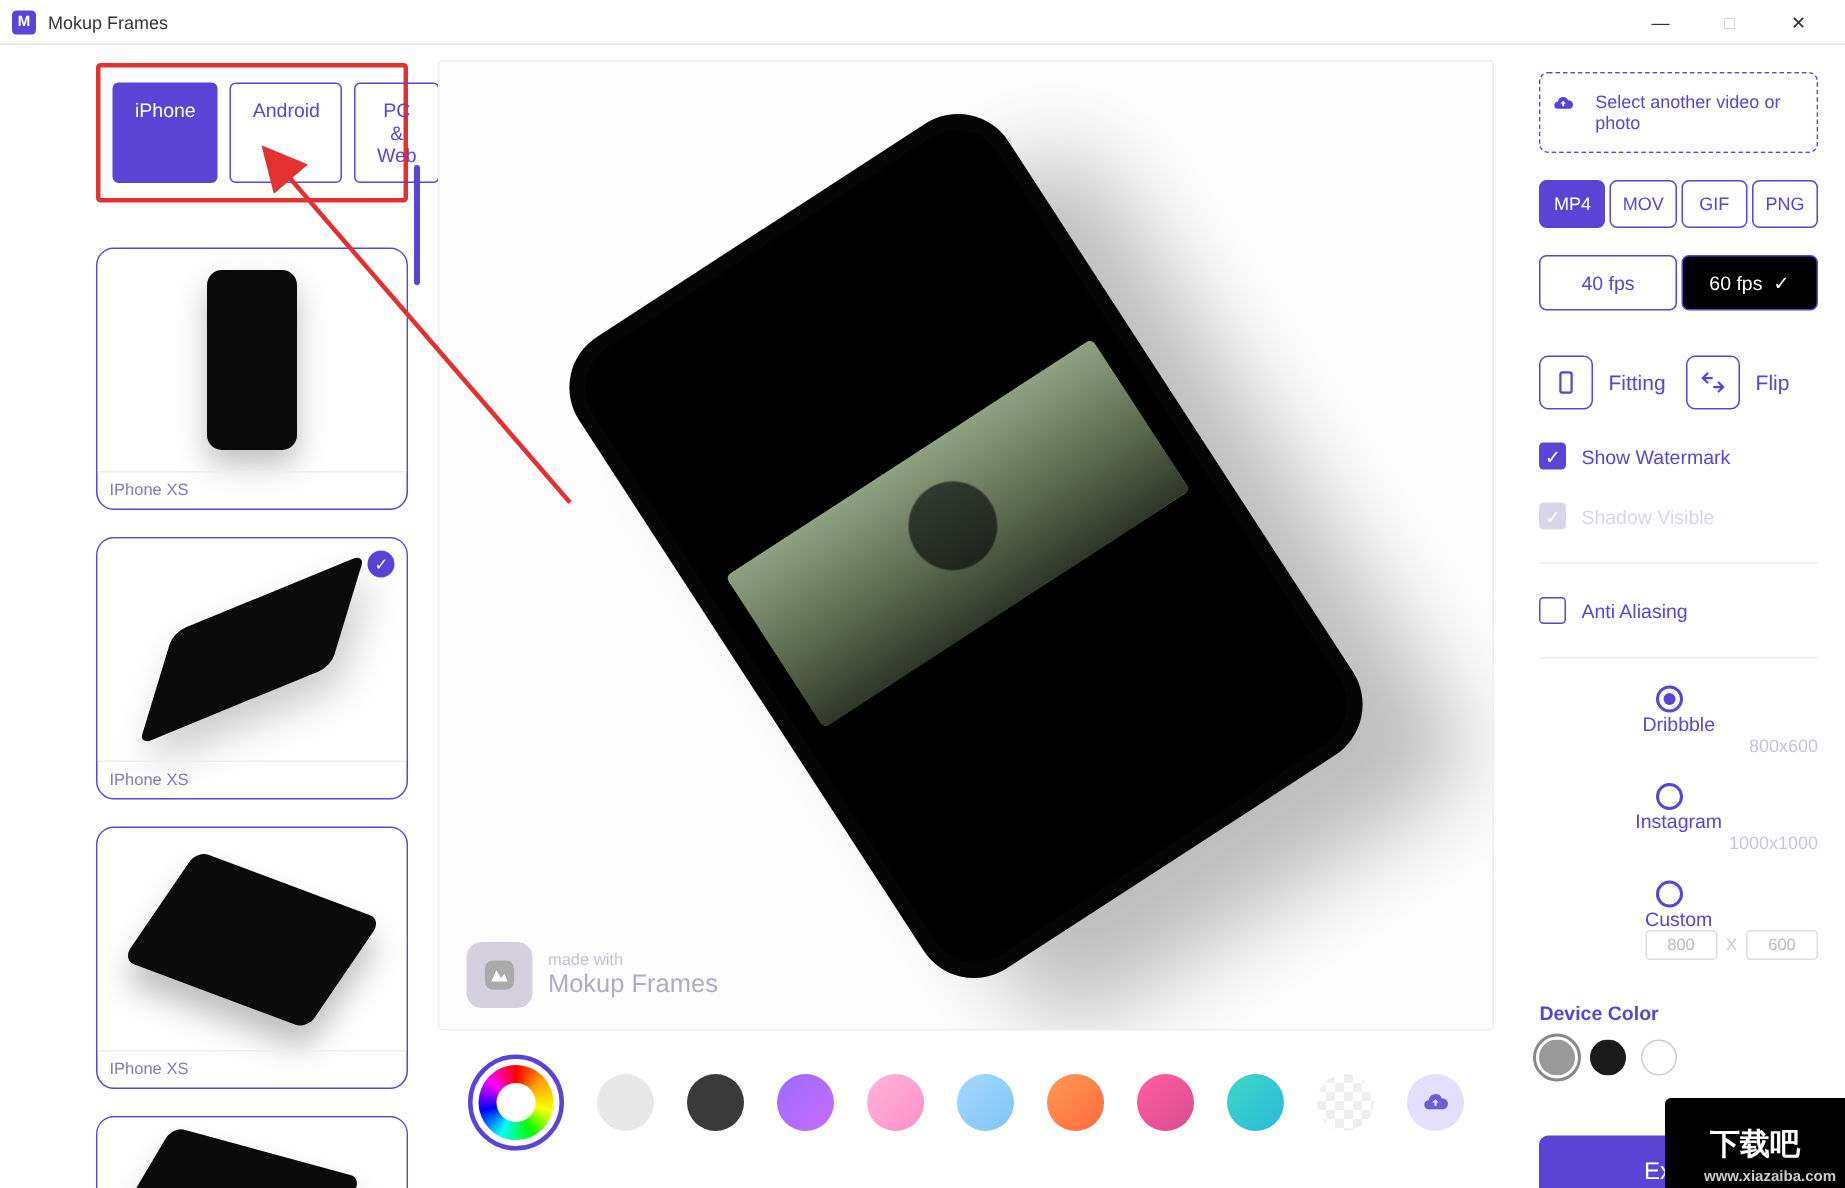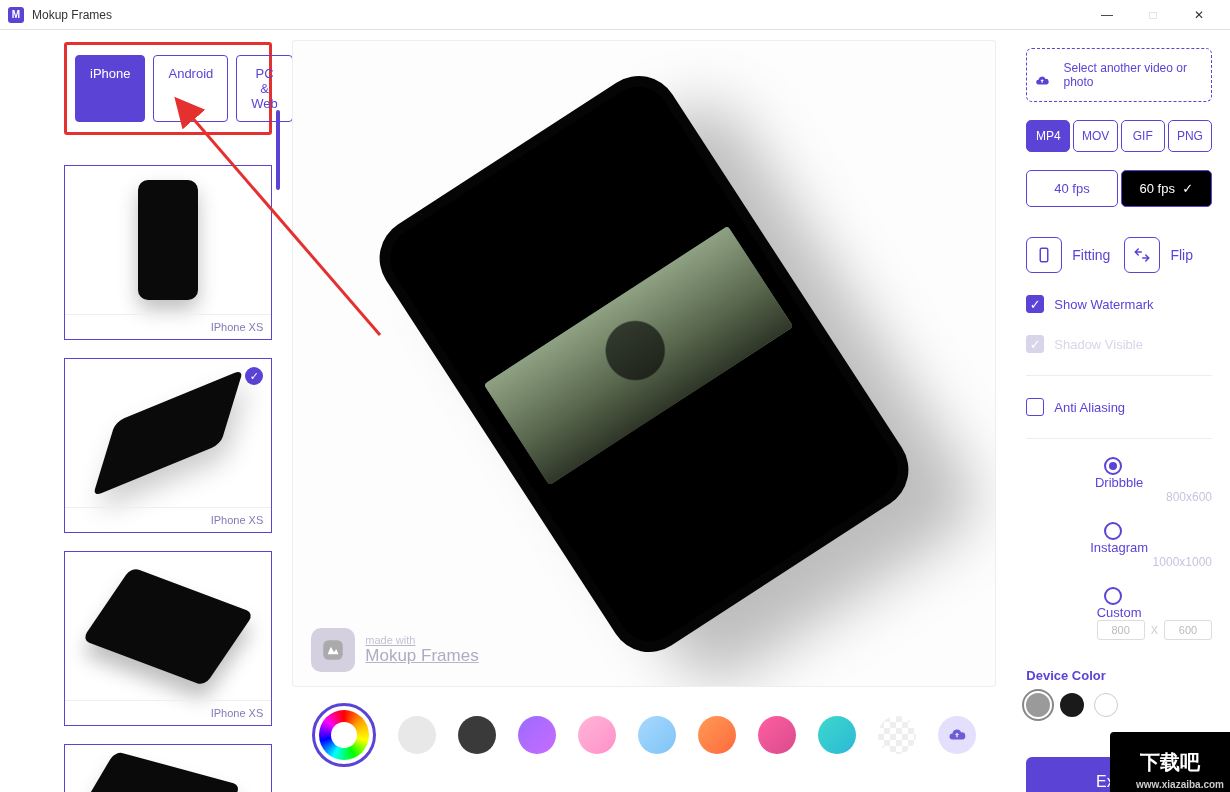--- a/index.html
+++ b/index.html
@@ -9,51 +9,51 @@
   .titlebar .title { font-size: 12px; color: #333; }
   .titlebar .wincontrols { margin-left: auto; display: flex; }
   .titlebar .wincontrols div { width: 46px; height: 30px; display: flex; align-items: center; justify-content: center; color: #333; font-size: 12px; }
   .main { display: flex; height: calc(100% - 30px); }
   
   .sidebar { width: 280px; padding: 12px 20px 0 20px; overflow: hidden; position: relative; margin-left: 44px;}
   .tabs-red-box { border: 3px solid #e53030; border-radius: 3px; padding: 10px 8px; display: flex; gap: 8px; }
   .tab { border: 1px solid #5b43d6; border-radius: 4px; padding: 10px 14px; font-size: 13px; color: #5b43d6; cursor: pointer; flex:1; text-align:center;}
   .tab.active { background: #5b43d6; color: #fff; }
   .thumb-list { margin-top: 30px; display: flex; flex-direction: column; gap: 18px; }
-  .thumb { border: 1px solid #5b43d6; border-radius: 0; height: 175px; position: relative; overflow:hidden;text-align:right;}
+  .thumb { border: 1px solid #5b43d6; border-radius: 12px; height: 175px; position: relative; overflow:hidden;}
   .thumb-body { height: 148px; display:flex; align-items:center; justify-content:center; background:#fff;}
   .thumb-label { position:absolute; bottom:0; left:0; right:0; padding: 6px 8px; font-size: 11px; color: #8478b8; border-top:1px solid #eee;}
   .thumb .check { position:absolute; top:8px; right:8px; width:18px;height:18px;border-radius:50%;background:#5b43d6;display:flex;align-items:center;justify-content:center;color:#fff;font-size:11px;}
   
   .phone-front { width:60px;height:120px;background:#0a0a0a;border-radius:10px;box-shadow:0 10px 20px rgba(0,0,0,0.25);}
   .phone-angle { width:120px;height:80px;background:#0a0a0a;border-radius:8px;transform:skew(-25deg,-15deg) rotate(-10deg);box-shadow:10px 20px 25px rgba(0,0,0,0.2);}
   .phone-flat { width:130px;height:75px;background:#0a0a0a;border-radius:8px;transform:skew(-30deg,15deg) rotate(5deg);box-shadow:8px 12px 18px rgba(0,0,0,0.25);}
   
   .canvas { flex: 1; padding: 10px 12px 10px 0; display:flex;flex-direction:column; position:relative;}
   .preview { flex:1; background: #fdfdfd ; border:1px solid #eee; border-radius:3px; position:relative; overflow:hidden; display:flex;align-items:center;justify-content:center;}
   .preview-phone { width:340px;height:500px; transform: rotate(-28deg) skew(5deg,-5deg); border-radius:40px; background:#050505; box-shadow: 40px 60px 60px rgba(0,0,0,0.25); position:relative; }
   .preview-phone::before { content:""; position:absolute; inset:10px; border-radius:32px; background:#000;}
   .preview-screen { position:absolute; left:25px; right:25px; top:180px; height:120px; background:linear-gradient(120deg,#6b7a5a,#3d4a3a,#7a8970); border-radius:4px; overflow:hidden;}
   .preview-screen::after{content:"";position:absolute;inset:0;background:radial-gradient(circle at 50% 45%, rgba(0,0,0,0.6) 0%, rgba(0,0,0,0.6) 18%, transparent 19%), linear-gradient(180deg, #8fa183 0%, #5c6b50 55%, #2e3628 100%);}
-  .watermark-badge { position:absolute; left:18px; bottom:14px; display:flex; align-items:center; gap:10px; color:#b8b4c9;text-decoration:underline;}
+  .watermark-badge { position:absolute; left:18px; bottom:14px; display:flex; align-items:center; gap:10px; color:#b8b4c9;}
   .watermark-badge .logo { width:44px;height:44px;border-radius:10px;background:#d4d0e0;display:flex;align-items:center;justify-content:center;}
   .watermark-badge .logo svg{width:26px;height:26px;}
   .watermark-badge .txt small{display:block;font-size:11px;color:#c4c0d2;}
   .watermark-badge .txt span{font-size:17px;color:#b0aac2;}
   .scroll-indicator { position:absolute; top:110px; left:276px; width:4px; height:80px; background:#5b43d6; border-radius:3px;}
   
   .colors { height: 95px; display:flex; align-items:center; gap:22px; padding: 0 20px;}
   .color-wheel { width:64px;height:64px;border-radius:50%; border:3px solid #5b43d6; padding:4px;}
   .color-wheel-inner{width:100%;height:100%;border-radius:50%;background:conic-gradient(red,orange,yellow,lime,cyan,blue,magenta,red);position:relative;}
   .color-wheel-inner::after{content:"";position:absolute;inset:12px;background:#fff;border-radius:50%;}
   .swatch { width:38px;height:38px;border-radius:50%;}
   .swatch.upload{background:#e4dffc;display:flex;align-items:center;justify-content:center;color:#6b5dd3;}
   
   .panel { width: 250px; padding: 18px; overflow:hidden;}
-  .dashed { border:1.5px dashed #5b43d6; border-radius:6px; padding: 12px 8px; display:flex;align-items:flex-end;justify-content:center;gap:14px;color:#5b43d6;font-size:12px;cursor:pointer;}
+  .dashed { border:1.5px dashed #5b43d6; border-radius:6px; padding: 12px 8px; display:flex;align-items:flex-start;justify-content:center;gap:14px;color:#5b43d6;font-size:12px;cursor:pointer;}
   .row { display:flex; gap:3px; margin-top:18px;align-items:flex-end;}
   .pill { border:1px solid #5b43d6; border-radius:5px; padding:8px 0; flex:1; text-align:center; font-size:12px; color:#5b43d6; cursor:pointer;}
   .pill.active{background:#5b43d6;color:#fff;}
   .half { border:1px solid #5b43d6; border-radius:5px; padding:10px 0; flex:1; text-align:center; font-size:13px; color:#5b43d6; cursor:pointer;}
   .half.active{background:#000000;color:#fff;}
   .iconbtns { display:flex; gap:14px; margin-top:30px;}
   .iconbtn { display:flex; align-items:center; gap:10px; color:#5b43d6; font-size:14px; cursor:pointer;}
   .iconbtn .ibox{width:36px;height:36px;border:1.5px solid #5b43d6;border-radius:6px;display:flex;align-items:center;justify-content:center;}
   .checkline { display:flex; align-items:center; gap:10px; margin-top:22px; font-size:13px; color:#5b43d6;}
   .checkline.disabled{color:#d8d4ea;}

